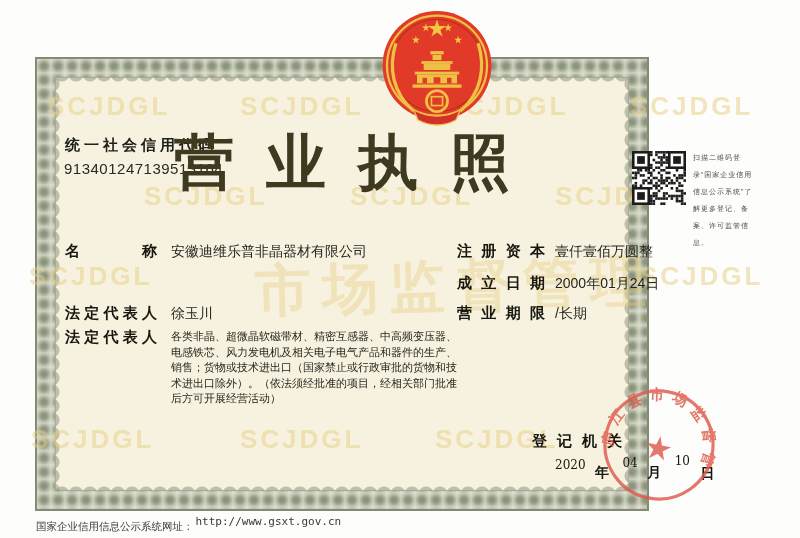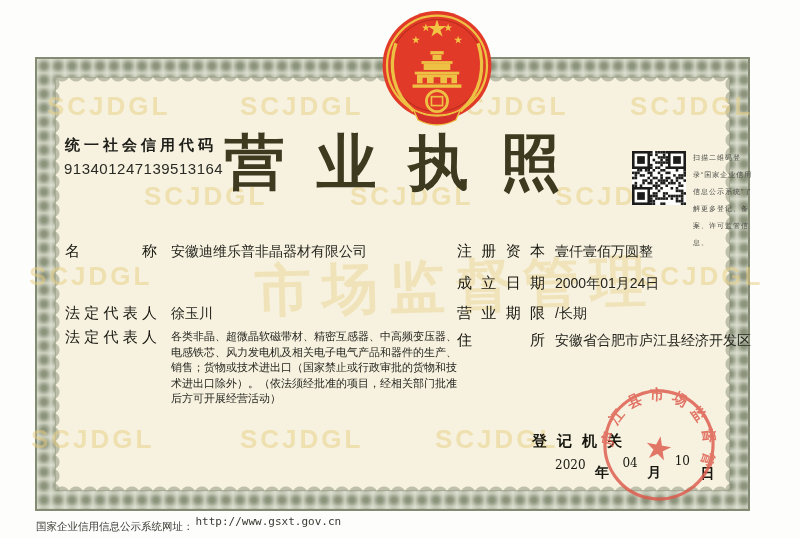--- a/index.html
+++ b/index.html
@@ -1,20 +1,20 @@
 <!DOCTYPE html>
 <html><head>
 <meta charset="utf-8">
 <style>
   * { margin:0; padding:0; box-sizing:border-box; }
   body { background:#ffffff; font-family:"Liberation Sans","DejaVu Sans",sans-serif; }
   .scan { position:relative; width:800px; height:538px; background:#fdfdfb; overflow:hidden; }
 
   
-  .cert { position:absolute; left:35px; top:57px; width:715px; height:454px;
+  .cert { position:absolute; left:35px; top:57px; width:614px; height:454px;
           border:2px solid #848b74;
           background:
             radial-gradient(circle at 7px 7px, #8d947c 22%, #a7ad99 45%, #c6cab8 68%, #e0e2d4 100%);
           background-size:14px 14px; }
   .paper { position:absolute; left:18px; top:18px; right:18px; bottom:18px;
            background:#f7f2e0; box-shadow: inset 0 0 0 1px rgba(132,139,116,.45); }
   .paper::before { content:""; position:absolute; inset:0; pointer-events:none;
     background-image:
       radial-gradient(circle at 7px -3px, rgba(144,151,127,.55) 7px, rgba(144,151,127,0) 8px),
       radial-gradient(circle at 7px 13px,  rgba(144,151,127,.55) 7px, rgba(144,151,127,0) 8px),
@@ -42,21 +42,21 @@
   .title { position:absolute; left:0; right:0; top:64px; text-align:center;
            font-size:60px; font-weight:bold; color:#3d3a20; letter-spacing:32px;
            text-indent:32px; z-index:2; }
 
   .qr { position:absolute; left:595px; top:92px; width:54px; height:54px; z-index:2; background:#fdfdfb; }
   .qr-caption { position:absolute; left:656px; top:90px; width:60px; z-index:2;
                 font-size:7px; line-height:17px; color:#4c4c46; word-break:break-all; letter-spacing:1px; }
 
   
   .row { position:absolute; z-index:2; font-size:14px; color:#26261f; white-space:nowrap; }
-  .flabel { display:inline-block; vertical-align:top; font-size:15px; font-weight:normal;
+  .flabel { display:inline-block; vertical-align:top; font-size:15px; font-weight:bold;
             color:#17170f; text-align:justify; text-align-last:justify; }
   .flabel.w-left { width:92px; margin-right:14px; }
   .flabel.w-right { width:88px; margin-right:10px; }
   .fvalue { display:inline-block; vertical-align:top; padding-top:1px; }
   .fvalue.wrap { white-space:normal; width:287px; font-size:11px; line-height:15.5px;
                  word-break:break-all; }
 
   
   .registry { position:absolute; left:495px; top:373px; z-index:2; font-size:15px;
               font-weight:bold; color:#17170f; letter-spacing:10px; }
@@ -302,23 +302,20 @@
 
     <div class="row" style="left:420px;top:183px">
       <span class="flabel w-right">注册资本</span><span class="fvalue">壹仟壹佰万圆整</span>
     </div>
     <div class="row" style="left:420px;top:215px">
       <span class="flabel w-right">成立日期</span><span class="fvalue">2000年01月24日</span>
     </div>
     <div class="row" style="left:420px;top:245px">
       <span class="flabel w-right">营业期限</span><span class="fvalue">/长期</span>
     </div>
-    <div class="row" style="left:420px;top:272px">
-      <span class="flabel w-right">住所</span><span class="fvalue">安徽省合肥市庐江县经济开发区</span>
-    </div>
 
     <div class="registry">登记机关</div>
     <div class="dateline">
       <span class="num" style="top:-2px">2020</span>
       <span class="unit" style="top:6px;margin-left:5px">年</span>
       <span class="num" style="top:-4px;margin-left:9px">04</span>
       <span class="unit" style="top:6px;margin-left:5px">月</span>
       <span class="num" style="top:-6px;margin-left:9px">10</span>
       <span class="unit" style="top:7px;margin-left:6px">日</span>
     </div>

